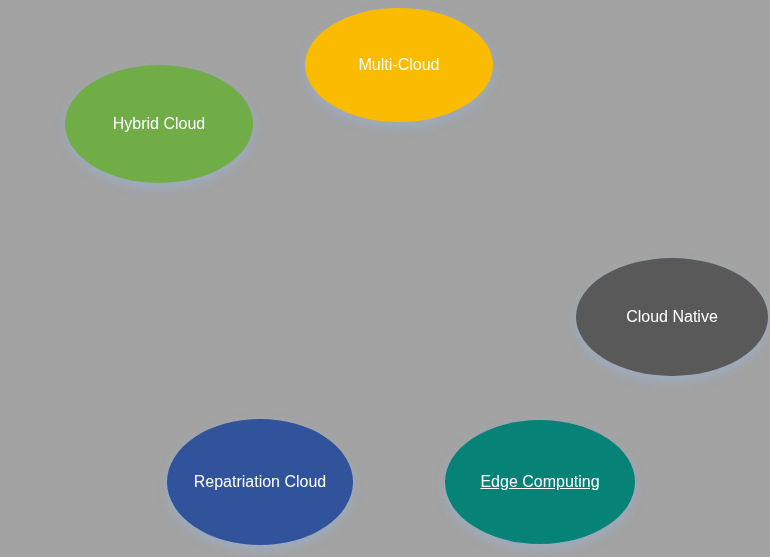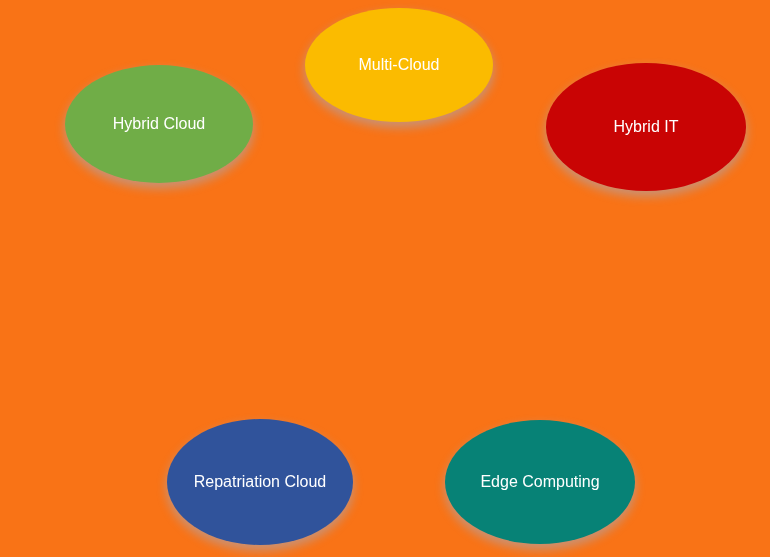--- a/index.html
+++ b/index.html
@@ -5,21 +5,21 @@
   html, body {
     margin: 0;
     padding: 0;
     background: #ffffff;
     font-family: "Liberation Sans", sans-serif;
   }
   .canvas {
     position: relative;
     width: 770px;
     height: 557px;
-    background: #f97316;
+    background: #a3a3a3;
     overflow: hidden;
   }
   .ellipse {
     position: absolute;
     border-radius: 50%;
     display: flex;
     align-items: center;
     justify-content: center;
     text-align: center;
     color: #ffffff;
@@ -35,22 +35,22 @@
 </head>
 <body>
 
 <div class="canvas">
   <div class="ellipse" style="left: 305px; top: 8px; width: 188px; height: 114px; background: rgb(251, 187, 0); color: rgb(255, 255, 255);">
     <span class="label">Multi-Cloud</span>
   </div>
   <div class="ellipse" style="left: 65px; top: 65px; width: 188px; height: 118px; background: rgb(112, 173, 71); color: rgb(255, 255, 255);">
     <span class="label">Hybrid Cloud</span>
   </div>
-  <div class="ellipse" style="left: 546px; top: 63px; width: 200px; height: 128px; background: rgb(201, 4, 4); color: rgb(255, 255, 255);">
-    <span class="label">Hybrid IT</span>
+  <div class="ellipse" style="left: 576px; top: 258px; width: 192px; height: 118px; background: rgb(89, 89, 89); color: rgb(255, 255, 255);">
+    <span class="label">Cloud Native</span>
   </div>
   <div class="ellipse" style="left: 167px; top: 419px; width: 186px; height: 126px; background: rgb(48, 83, 155); color: rgb(255, 255, 255);">
     <span class="label">Repatriation Cloud</span>
   </div>
-  <div class="ellipse" style="left: 445px; top: 420px; width: 190px; height: 124px; background: rgb(7, 130, 118); color: rgb(255, 255, 255);">
+  <div class="ellipse" style="left: 445px; top: 420px; width: 190px; height: 124px; background: rgb(7, 130, 118); color: rgb(255, 255, 255); text-decoration: underline;">
     <span class="label">Edge Computing</span>
   </div>
 </div>
 
 </body></html>

